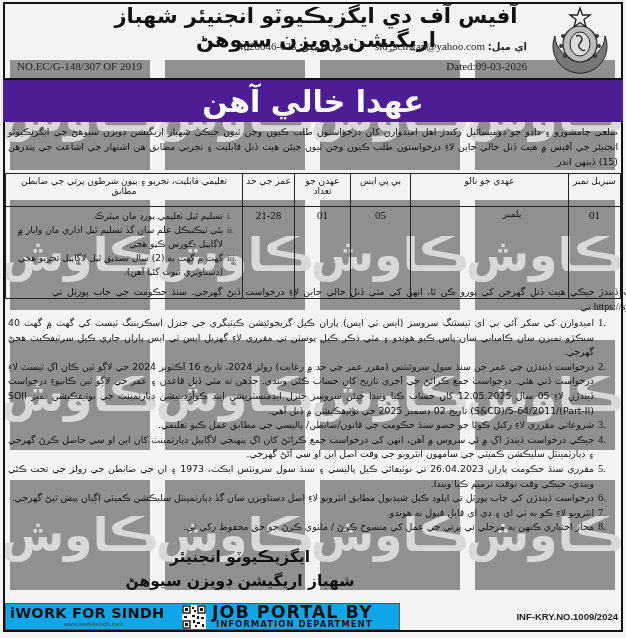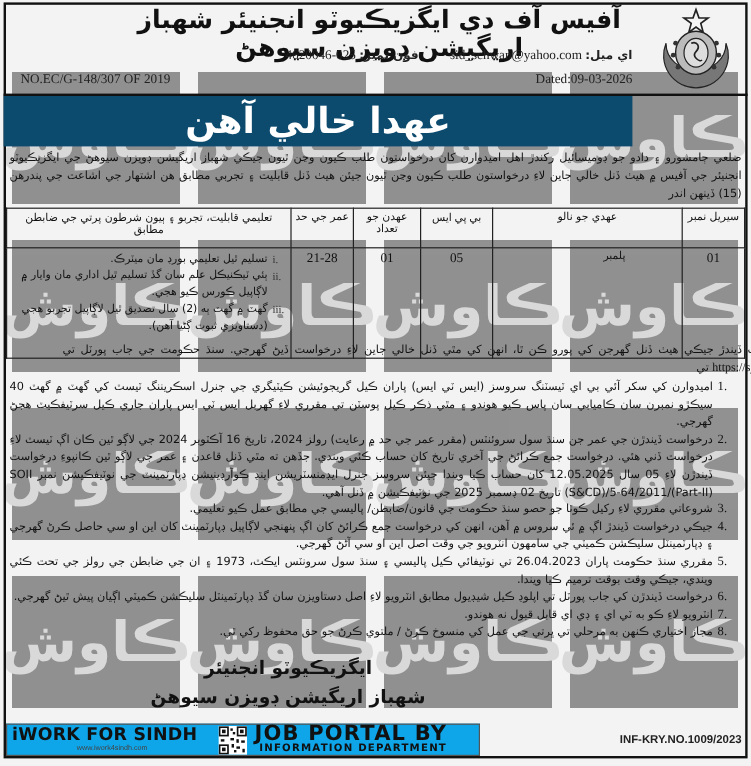--- a/index.html
+++ b/index.html
@@ -49,22 +49,22 @@
       position: absolute; left: 14px; top: 58px;
       font-family: "Liberation Serif", serif; font-size: 11px; color: #222;
     }
     .dated {
       position: absolute; right: 96px; top: 58px;
       font-family: "Liberation Serif", serif; font-size: 11px; color: #222;
     }
 
     
     .banner {
-      position: absolute; left: 3px; top: 80px; width: 524px; height: 42px;
-      background: #0c4a6e; color: #fff;
+      position: absolute; left: 3px; top: 80px; width: 620px; height: 42px;
+      background: #4c1d95; color: #fff;
       display: flex; align-items: center; justify-content: center;
       font-family: "DejaVu Sans", sans-serif; font-weight: bold; font-size: 30px;
       direction: rtl;
     }
 
     
     .intro {
       position: absolute; left: 8px; top: 124px; width: 610px;
       font-size: 9.4px; line-height: 15px; direction: rtl; text-align: justify;
       font-family: "DejaVu Sans", sans-serif; color: #111;
@@ -307,15 +307,15 @@
       <rect x="19" y="12" width="3" height="2" fill="#111"></rect>
         <rect x="11" y="15" width="2" height="3" fill="#111"></rect>
       <rect x="15" y="17" width="3" height="2" fill="#111"></rect>
         <rect x="20" y="19" width="2" height="3" fill="#111"></rect>
       <rect x="2" y="11" width="3" height="2" fill="#111"></rect>
         <rect x="13" y="20" width="2" height="2" fill="#111"></rect>
     </svg>
     <div class="jobportal">JOB PORTAL BY</div>
     <div class="infodept">INFORMATION DEPARTMENT</div>
   </div>
-  <div class="inf-no">INF-KRY.NO.1009/2023</div>
+  <div class="inf-no">INF-KRY.NO.1009/2024</div>
 
 </div>
 
 </body></html>

